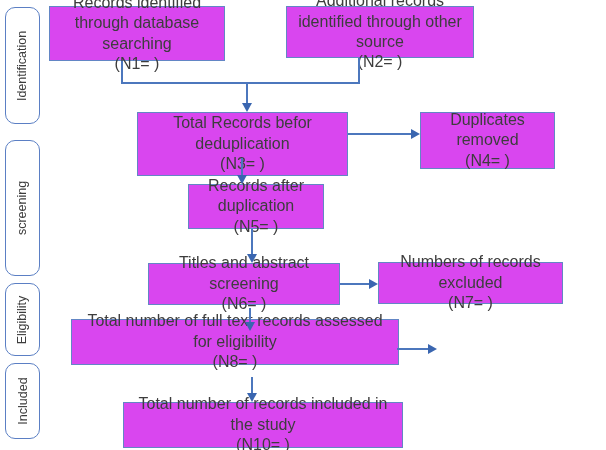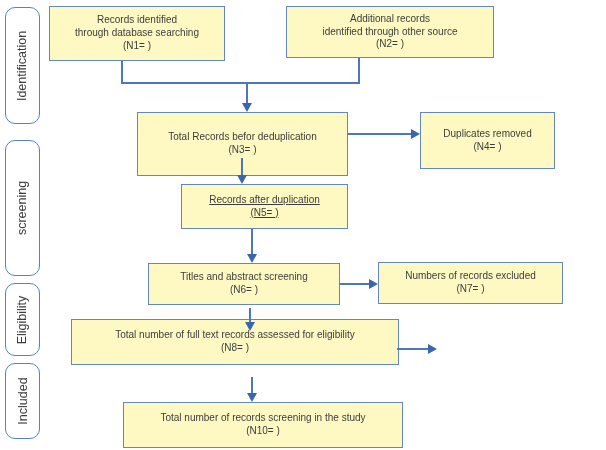--- a/index.html
+++ b/index.html
@@ -9,34 +9,34 @@
     background:#ffffff;
     outline:1px solid #e0e0e0;
     font-family:"Liberation Sans", sans-serif;
     overflow:hidden;
   }
   
   .fbox{
     position:absolute;
     box-sizing:border-box;
     border:1.5px solid #6386c5;
-    background:#fef9c3;
+    background:#d946ef;
     display:flex;align-items:center;justify-content:center;
     text-align:center;
     color:#3d3d3d;
-    font-size:10px;
+    font-size:16px;
     line-height:1.28;
     white-space:pre-line;
     padding:20px 4px;
   }
   #box-n1 {left:49px;  top:6px;   width:176px; height:55px;}
-  #box-n2 {left:286px; top:6px;   width:208px; height:52px;}
+  #box-n2 {left:286px; top:6px;   width:188px; height:52px;}
   #box-n3 {left:137px; top:112px; width:211px; height:64px;}
   #box-n4 {left:420px; top:112px; width:135px; height:57px;}
-  #box-n5 {left:181px; top:184px; width:167px; height:45px;text-decoration:underline;}
+  #box-n5 {left:188px; top:184px; width:136px; height:45px;}
   #box-n6 {left:148px; top:263px; width:192px; height:40px;}
   #box-n7 {left:378px; top:262px; width:185px; height:28px;}
   #box-n8 {left:71px;  top:319px; width:328px; height:46px;}
   #box-n9 {left:437px; top:328px; width:164px; height:79px;}
   #box-n10{left:123px; top:402px; width:280px; height:46px;}
   
   .stage{
     position:absolute;
     box-sizing:border-box;
     border:1.5px solid #5b7fc4;
@@ -95,21 +95,21 @@
   <div class="fbox" id="box-n4">Duplicates removed
 (N4= )</div>
   <div class="fbox" id="box-n5">Records after duplication
 (N5= )</div>
   <div class="fbox" id="box-n6">Titles and abstract screening
 (N6= )</div>
   <div class="fbox" id="box-n7">Numbers of records excluded
 (N7= )</div>
   <div class="fbox" id="box-n8">Total number of full text records assessed for eligibility
 (N8= )</div>
-  <div class="fbox" id="box-n10">Total number of records screening in the study
+  <div class="fbox" id="box-n10">Total number of records included in the study
 (N10= )</div>
 
   <div class="vline" style="left:121px;top:61px;height:22px;"></div>
   <div class="vline" style="left:358px;top:58px;height:25px;"></div>
   <div class="hline" style="left:121px;top:82px;width:239px;"></div>
   <div class="vline" style="left:246px;top:82px;height:22px;"></div>
   <div class="ah-down" style="left:242px;top:103px;"></div>
 
   <div class="hline" style="left:348px;top:133px;width:64px;"></div>
   <div class="ah-right" style="left:411px;top:129px;"></div>

